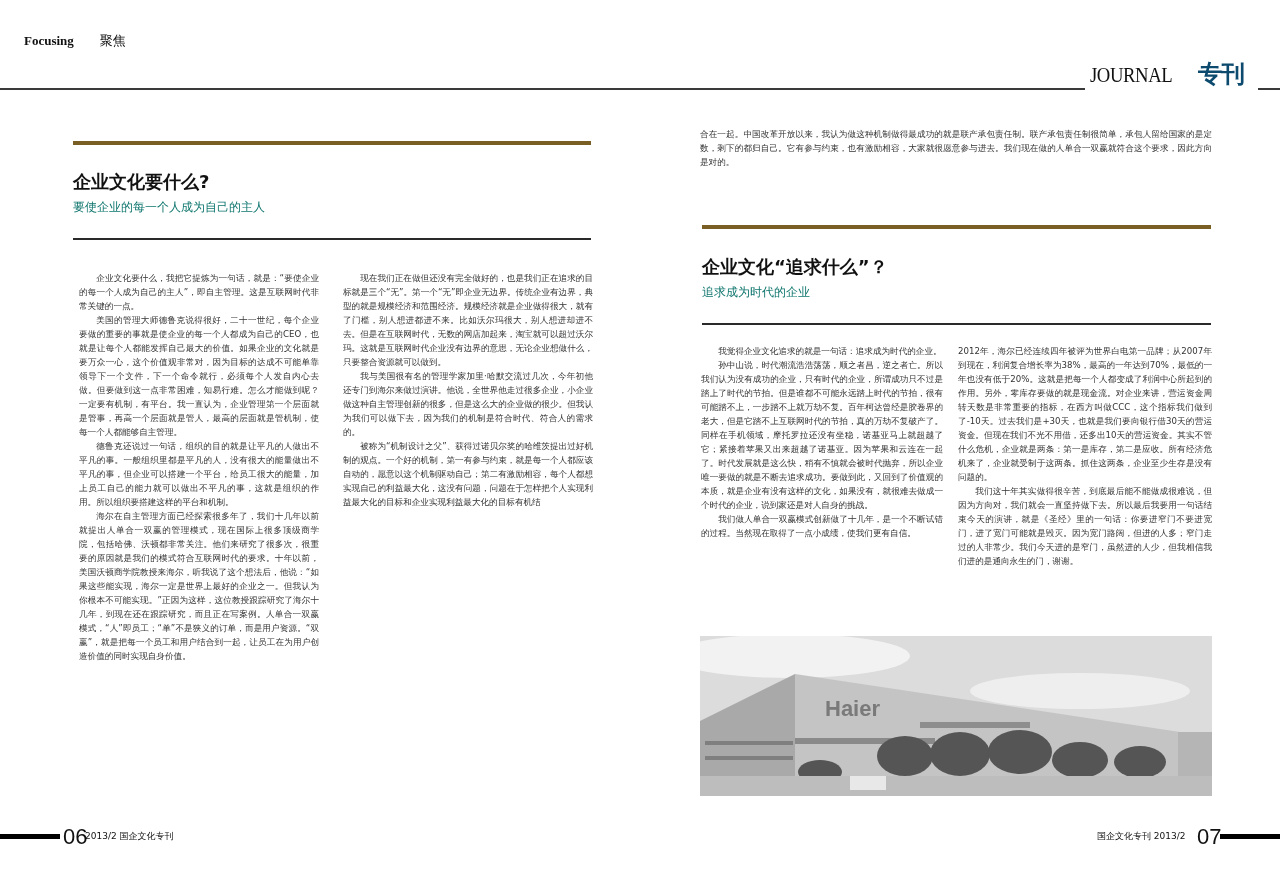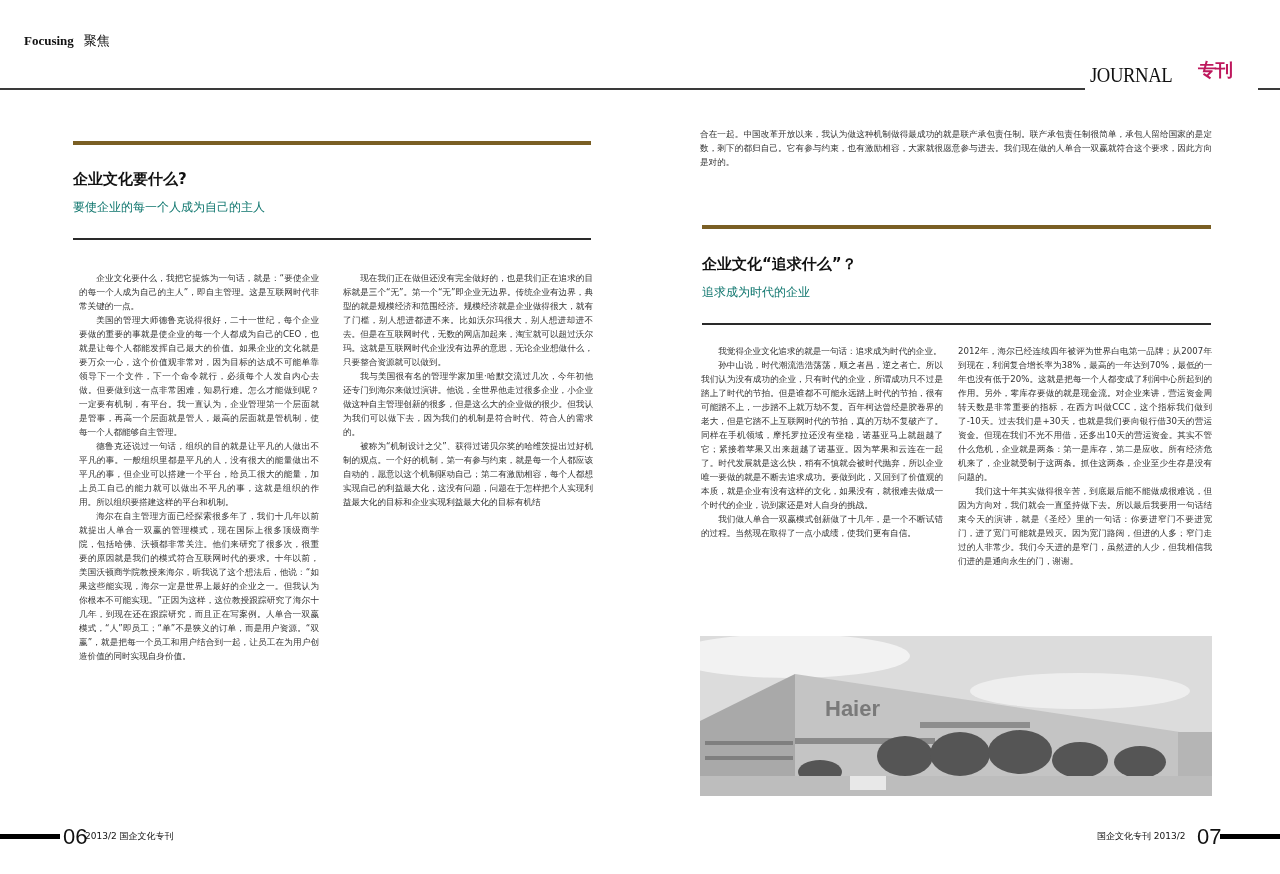--- a/index.html
+++ b/index.html
@@ -1,27 +1,27 @@
 <!DOCTYPE html>
 <html><head>
 <meta charset="utf-8">
 <style>
   html, body { margin:0; padding:0; }
   body { width:1280px; height:874px; background:#ffffff; position:relative; overflow:hidden;
          font-family:"DejaVu Sans", sans-serif; color:#222; }
   .abs { position:absolute; }
   .section-tag { left:24px; top:32px; font-family:"Liberation Serif", serif; font-size:13px; font-weight:bold; color:#111; }
-  .section-tag .cn { margin-left:10px; font-weight:normal;text-align:center; }
+  .section-tag .cn { margin-left:26px; font-weight:normal;text-align:center; }
   .top-rule-left { left:0; top:88px; width:1085px; height:2px; background:#3a3a3a; }
   .top-rule-right { left:1258px; top:88px; width:22px; height:2px; background:#3a3a3a; }
   .journal { left:1090px; top:62px; font-family:"Liberation Serif", serif; font-size:22px; color:#111; letter-spacing:-0.5px; transform:scaleX(0.85); transform-origin:left; }
-  .zhuankan { left:1198px; top:58px; font-size:18px; font-weight:bold; color:#be185d; letter-spacing:-1px; }
+  .zhuankan { left:1198px; top:58px; font-size:24px; font-weight:bold; color:#0c4a6e; letter-spacing:-1px; }
   .gold-rule { height:4px; background:#7a5f24; }
   .dark-rule { height:2px; background:#2a2a2a; }
-  .h-title { font-size:15px; font-weight:bold; color:#111; }
+  .h-title { font-size:18px; font-weight:bold; color:#111; }
   .h-sub { font-size:12px; color:#0f766e; }
   .col { font-size:8.6px; line-height:14px; color:#333; text-align:justify; }
   .col p { margin:0; text-indent:2em; }
   .col p.noind { text-indent:0; }
   .photo { left:700px; top:636px; width:512px; height:160px; background:linear-gradient(#d8d8d8,#efefef 40%,#cfcfcf); overflow:hidden; }
   .footer-bar-l { left:0; top:834px; width:60px; height:5px; background:#000; }
   .footer-bar-r { left:1220px; top:834px; width:60px; height:5px; background:#000; }
   .pageno { font-family:"Liberation Sans", sans-serif; font-size:22px; color:#111; top:824px; }
   .footmeta { font-size:9px; top:830px; color:#111; }
 </style>

